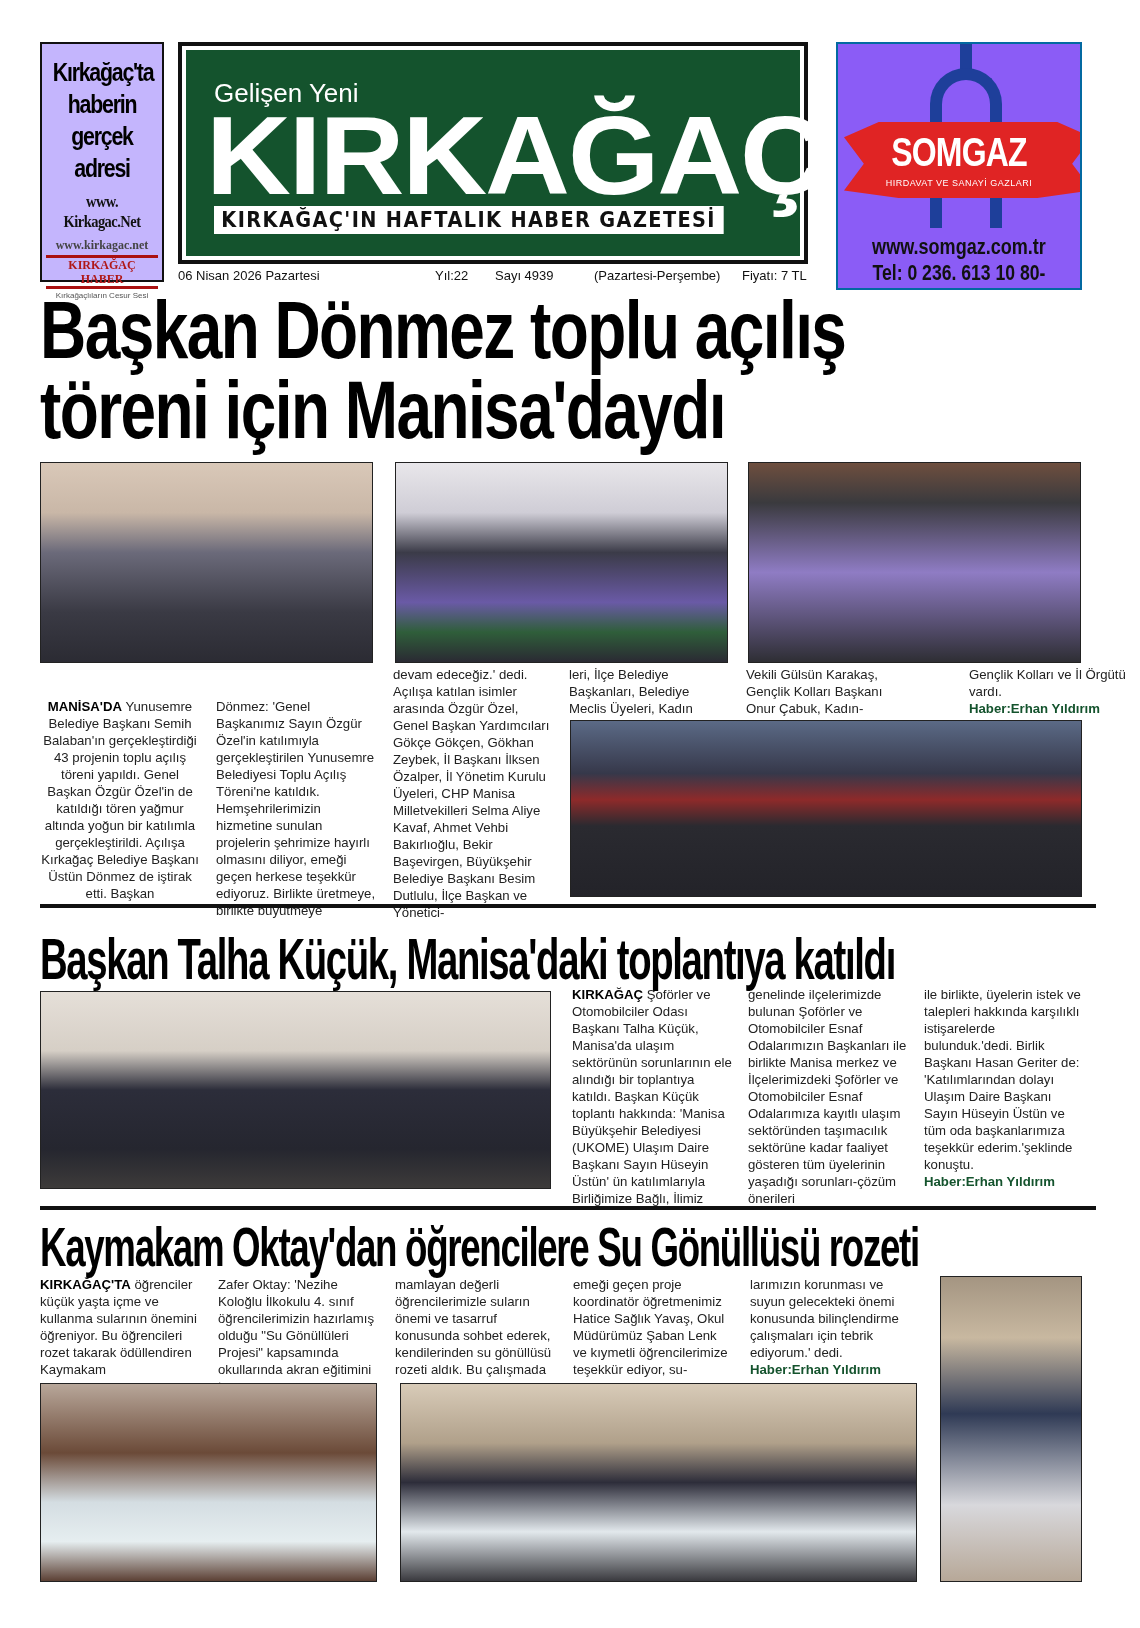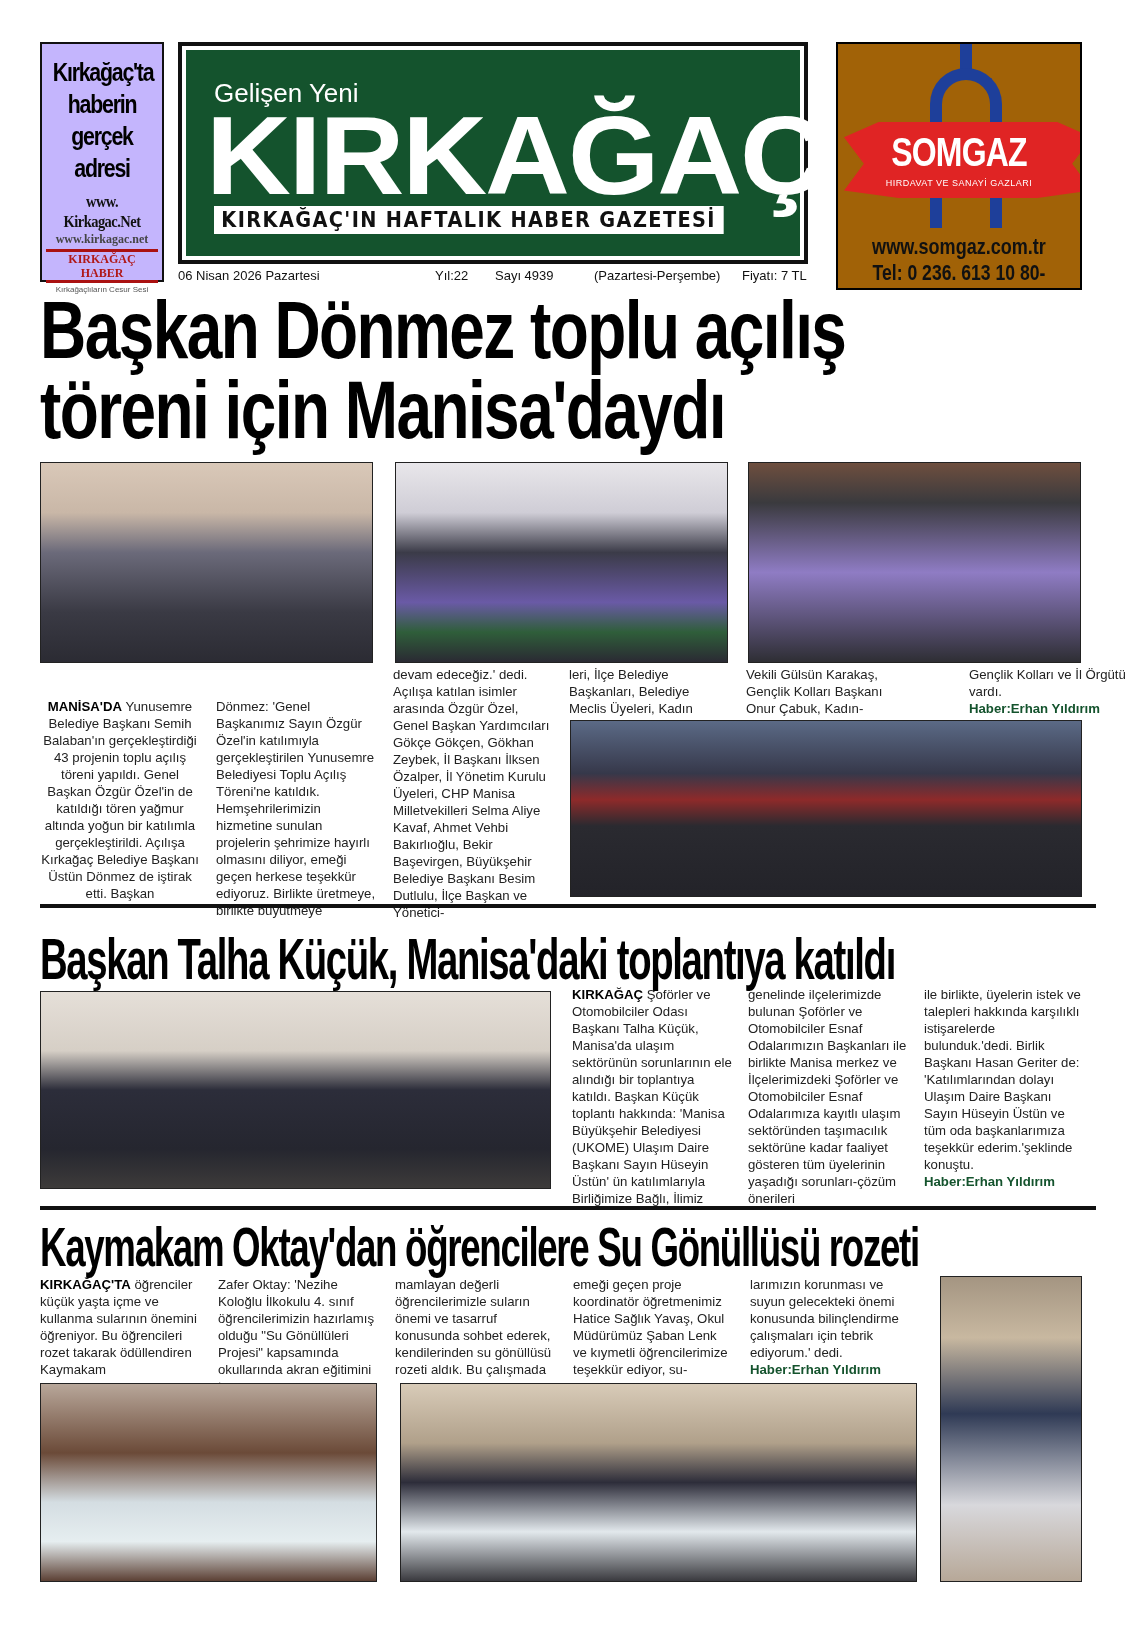--- a/index.html
+++ b/index.html
@@ -5,33 +5,33 @@
   * { box-sizing: border-box; margin: 0; padding: 0; }
   html, body { width: 1140px; height: 1628px; background: #ffffff; overflow: hidden; }
   body { position: relative; font-family: "Liberation Sans", sans-serif; color: #111; }
 
   .abs { position: absolute; }
 
   
   .promo-left { left: 40px; top: 42px; width: 124px; height: 240px; border: 2px solid #111; background: #c4b5fd; text-align: center; }
   .promo-left .big { font-family: "Liberation Sans", sans-serif; font-weight: 700; font-size: 26px; line-height: 32px; letter-spacing: -1.5px; transform: scaleX(0.82); transform-origin: center; display: block; margin-top: 12px; color:#000; }
   .promo-left .site { font-family: "Liberation Serif", serif; font-weight: 700; font-size: 17px; letter-spacing: -0.6px; display:block; margin-top: 8px; transform: scaleX(0.85); }
-  .promo-left .site2 { font-family: "Liberation Serif", serif; font-weight:700; font-size: 12px; color:#444; display:block; }
+  .promo-left .site2 { font-family: "Liberation Serif", serif; font-weight:700; font-size: 12px; color:#444; display:block; margin-top: 6px; }
   .promo-left .brand { display:block; margin: 2px 4px 0; border-top: 3px solid #a11; border-bottom: 3px solid #a11; color:#b01818; font-family: "Liberation Serif", serif; font-weight:700; font-size: 12px; line-height: 14px; }
   .promo-left .tag { font-size: 8px; color:#555; display:block; margin-top: 2px; }
 
   .logo-box { left: 178px; top: 42px; width: 630px; height: 222px; border: 4px solid #111; padding: 4px; background: #fff; }
   .logo-inner { width: 100%; height: 100%; background: #14532d; position: relative; }
   .logo-inner .sub { position:absolute; left: 28px; top: 28px; color:#fff; font-size: 26px; font-family: "Liberation Sans", sans-serif; }
   .logo-inner .title { position:absolute; left: 20px; top: 50px; color:#fff; font-weight:700; font-size: 112px; letter-spacing: -2px; font-family: "Liberation Sans", sans-serif; line-height: 112px; transform: scaleX(1.05); transform-origin:left; }
   .logo-inner .strap { position:absolute; left: 28px; top: 156px; background:#fff; color:#111; font-weight:700; font-size: 21px; padding: 2px 8px; letter-spacing: 1.5px; font-family: "DejaVu Sans", sans-serif; transform: scaleX(0.92); transform-origin:left; }
 
   .issue-line { top: 268px; height: 16px; font-size: 13px; color:#111; }
 
-  .ad-right { left: 836px; top: 42px; width: 260px; height: 248px; border: 2px solid #000000; background:#a16207; overflow:hidden; }
+  .ad-right { left: 836px; top: 42px; width: 260px; height: 248px; border: 2px solid #0369a1; background:#8b5cf6; overflow:hidden; }
   .ad-right .fork-stem { position:absolute; left: 122px; top: 0; width: 12px; height: 30px; background:#1e3f9a; }
   .ad-right .fork { position:absolute; left: 92px; top: 24px; width: 72px; height: 160px; border: 12px solid #1e3f9a; border-bottom: none; border-radius: 36px 36px 0 0; }
   .ad-right .banner { position:absolute; left: 6px; top: 78px; width: 248px; height: 76px; background:#e02424; clip-path: polygon(0 20%, 14% 0, 86% 0, 100% 20%, 92% 55%, 100% 90%, 78% 100%, 22% 100%, 0 90%, 8% 55%); }
   .ad-right .name { position:absolute; left: 0; width: 100%; top: 86px; text-align:center; color:#fff; font-weight:700; font-size: 40px; letter-spacing: -1px; transform: scaleX(0.8); }
   .ad-right .desc { position:absolute; left: 0; width: 100%; top: 134px; text-align:center; color:#fff; font-size: 9px; letter-spacing: 0.5px; }
   .ad-right .web { position:absolute; left:0; width:100%; top: 190px; text-align:center; font-weight:700; font-size: 22px; transform: scaleX(0.82); }
   .ad-right .tel { position:absolute; left:0; width:100%; top: 216px; text-align:center; font-weight:700; font-size: 22px; transform: scaleX(0.8); }
 
   
   .headline { font-family: "Liberation Sans", sans-serif; font-weight: 700; color:#000; white-space: nowrap; transform-origin: left top; letter-spacing: -2px; }

